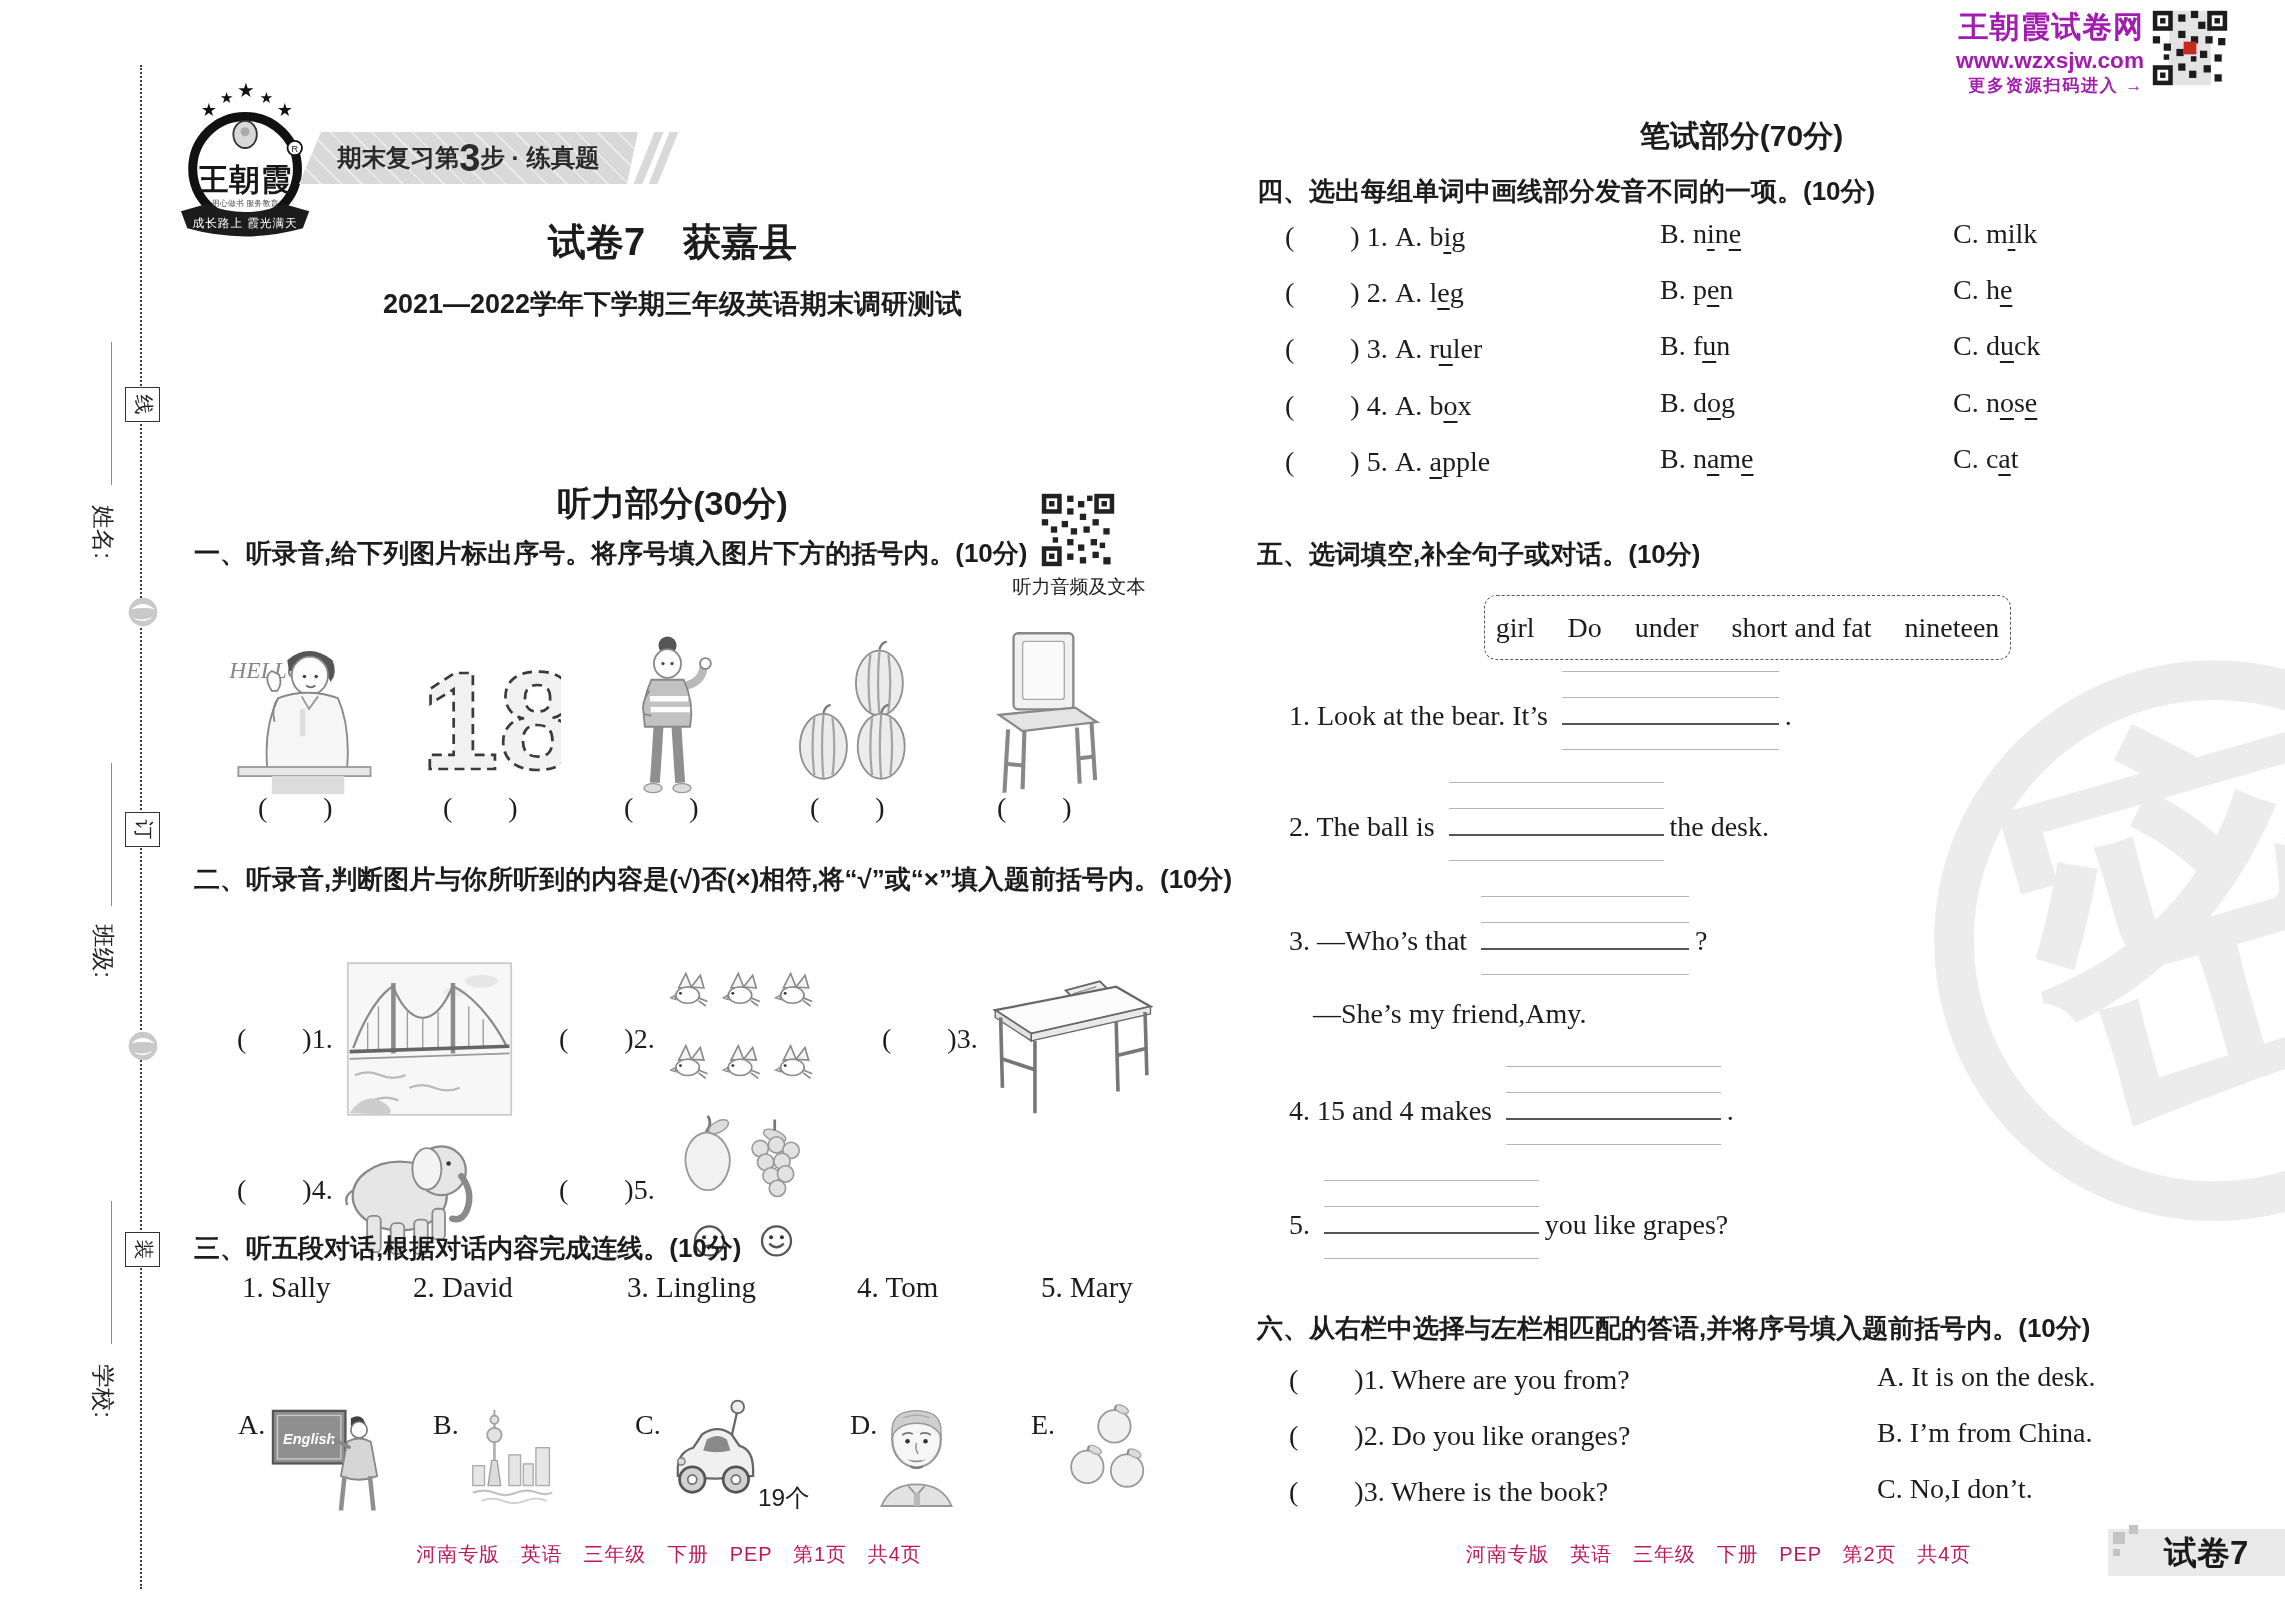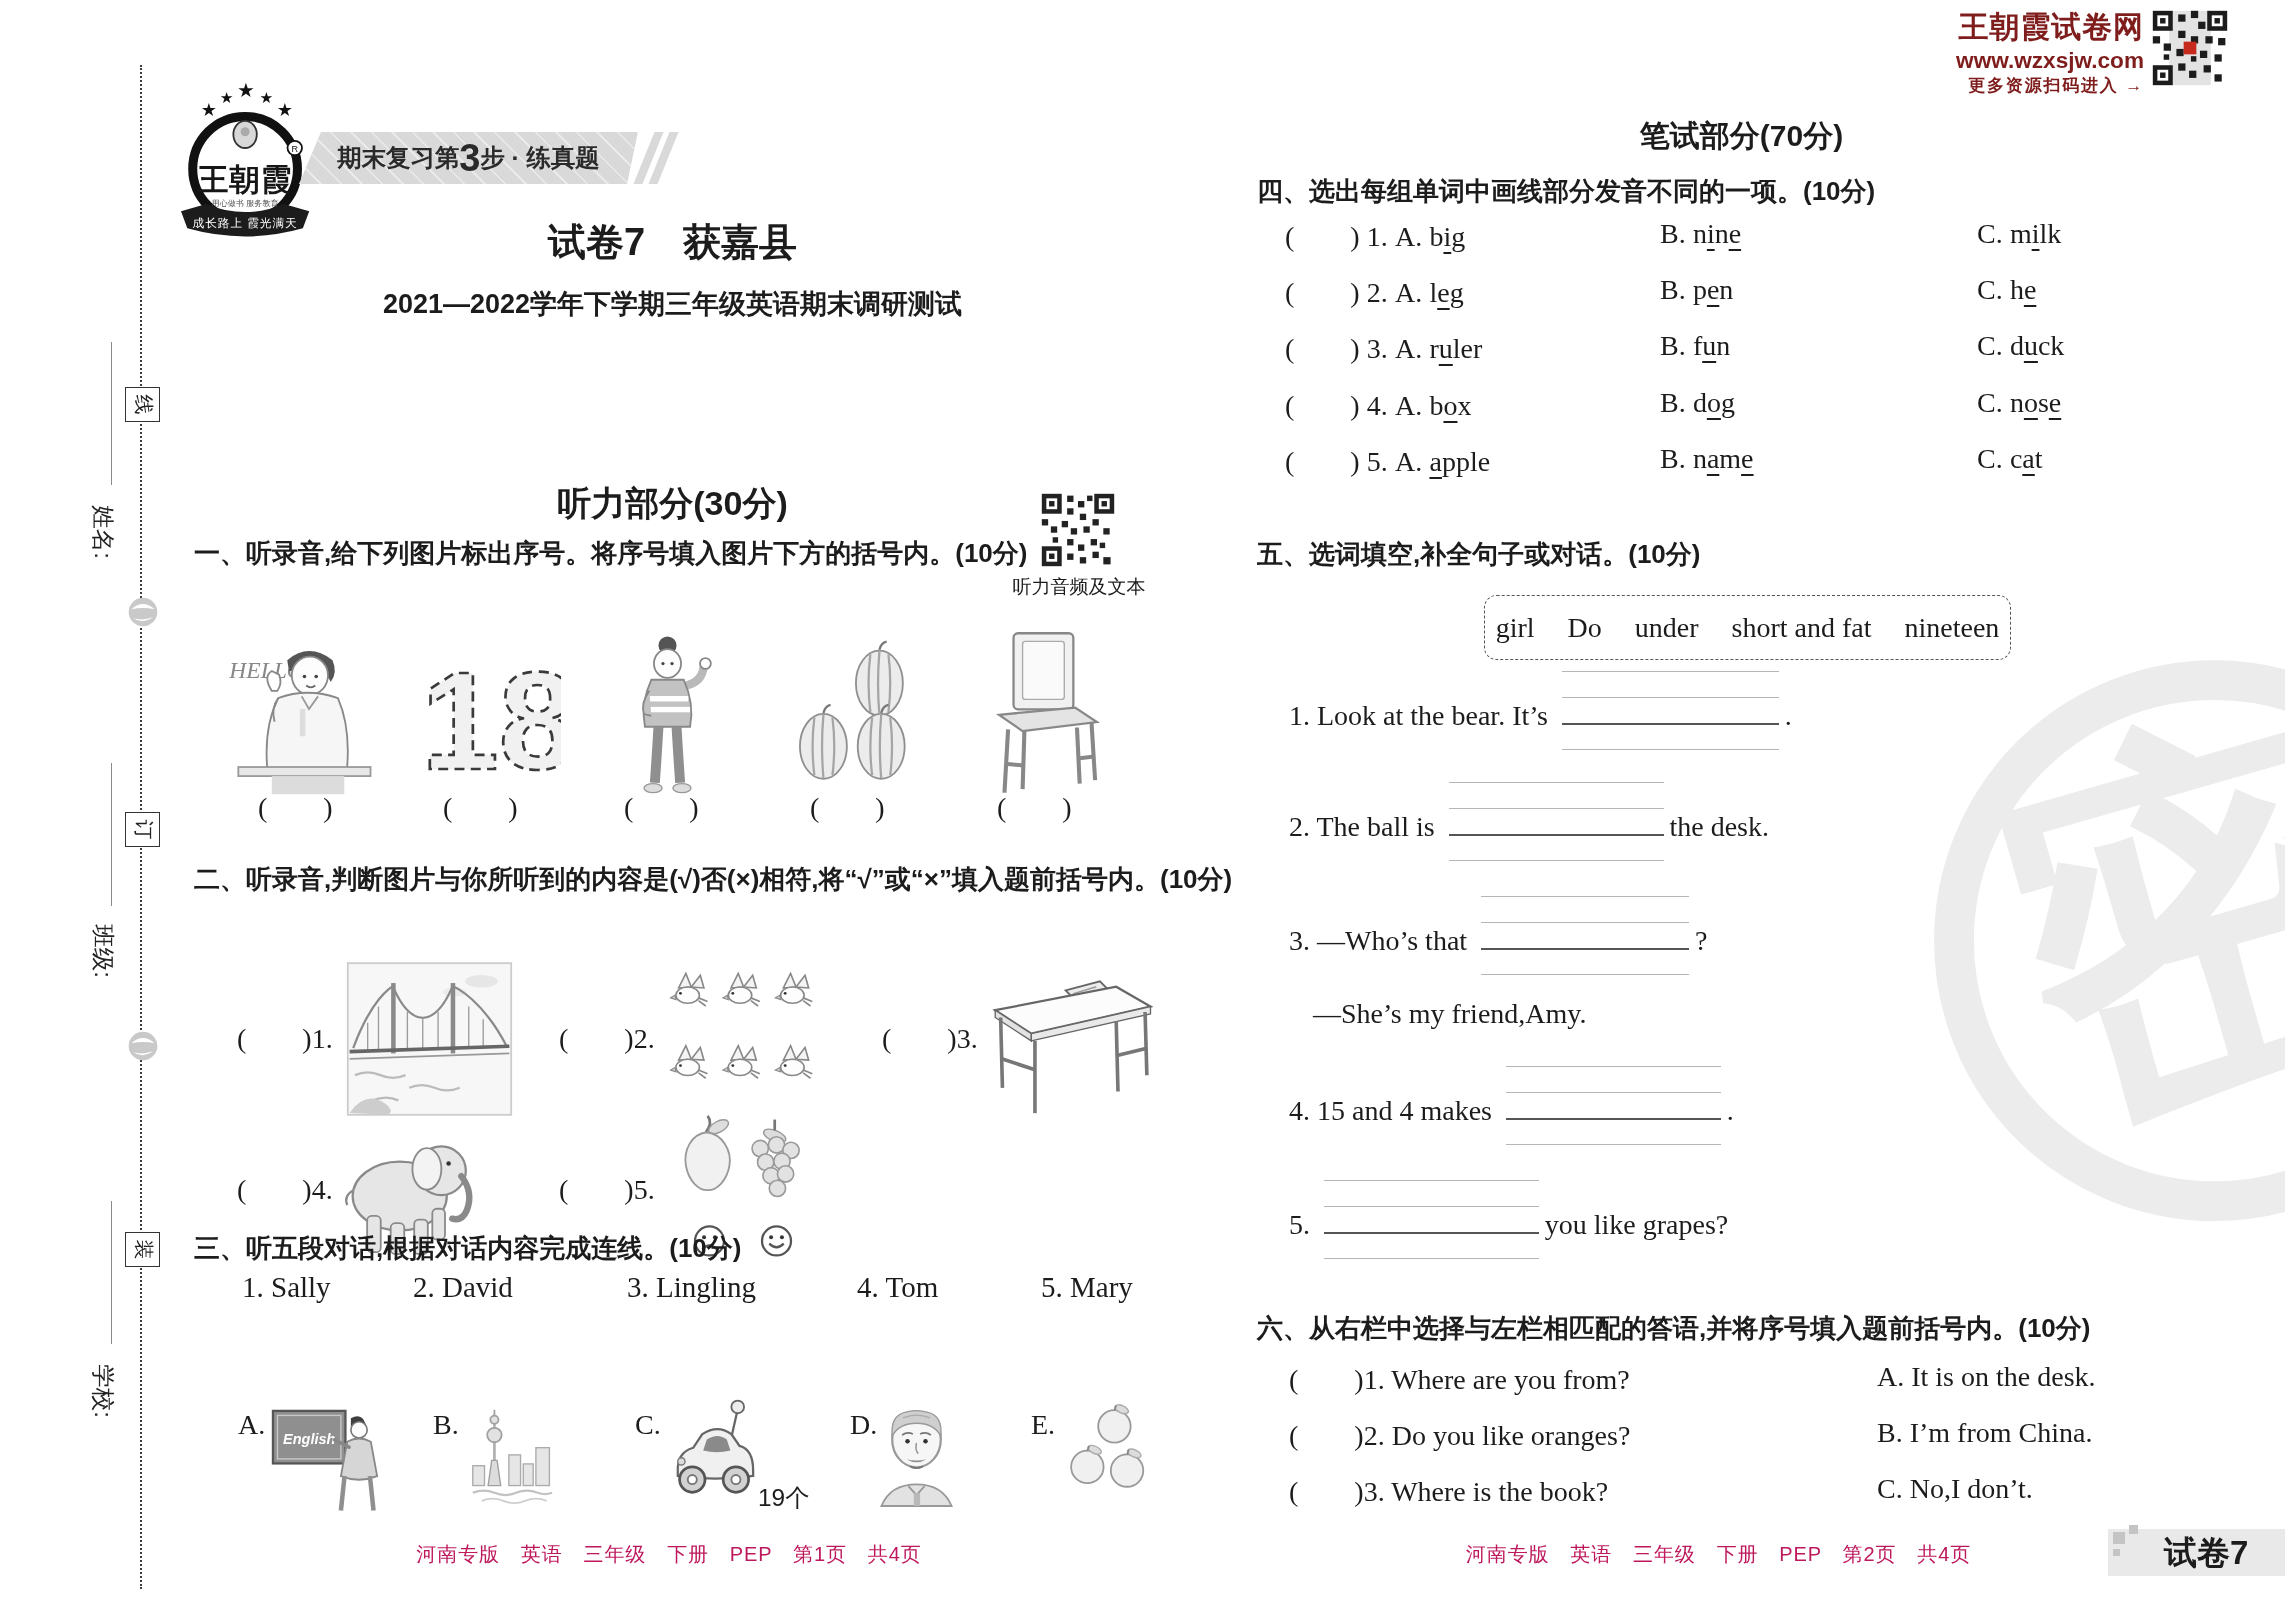--- a/index.html
+++ b/index.html
@@ -2,41 +2,41 @@
 <html style="font-size:14.5px"><head>
 <meta charset="utf-8">
 <style>
   html,body{margin:0;padding:0}
   body{width:2286px;height:1618px;background:#fff;position:relative;overflow:hidden;
        font-family:"Liberation Sans",sans-serif;color:#1c1c1c}
   .abs{position:absolute}
   .ctr{text-align:center}
   .b{font-weight:bold}
   .ser{font-family:"Liberation Serif",serif}
-  .red{color:#7f1d1d}
+  .red{color:#a21caf}
   
   .stem{font-size:26px;font-weight:bold;line-height:50px;padding-left:58px;text-indent:-58px}
   
   table.score{border-collapse:collapse;table-layout:fixed;width:957px}
   table.score td{border:1.8px solid #2b2b2b;text-align:center;font-size:25px;padding:0}
   table.score tr.h td{height:45px}
   table.score tr.s td{height:52px}
   
   .u{text-decoration:underline;text-underline-offset:6.3px;text-decoration-thickness:1.8px}
   
   .blank{display:inline-block;position:relative;height:1.8px;width:215px;margin:0 9px;vertical-align:baseline}
   .blank i{position:absolute;left:0;right:0;height:0;border-top:1.8px solid #b5b5b5}
   .blank i.m{border-top:2.7px solid #555}
   .l1{top:-52px}.l2{top:-26px}.l3{top:0}.l4{top:26px}
   .q5item{font-size:28px}
   .q5item>span{margin-right:5.4px}
   .q4row{left:1285px;width:995px;height:42px;font-size:28px}
   .q4row .cA{position:absolute;left:0}
   .q4row .cB{position:absolute;left:375px}
-  .q4row .cC{position:absolute;left:692px}
+  .q4row .cC{position:absolute;left:668px}
   .q4row span span{margin-right:7.2px}
   .q6row{left:1289px;width:991px;height:38px;font-size:28px}
   .q6row .qL{position:absolute;left:0}
   .q6row .qR{position:absolute;left:588px}
   .brk{letter-spacing:0}
   
   .banner{left:299px;top:132px;width:339px;height:52px;background:#d9d9d9;
     clip-path:polygon(22px 0,100% 0,calc(100% - 11px) 100%,0 100%);
     display:flex;align-items:center;justify-content:center;font-size:24.4px;font-weight:bold;color:#2a2a2a;
     background-image:repeating-linear-gradient(45deg,rgba(255,255,255,.45) 0 1.8px,transparent 1.8px 14.5px)}

